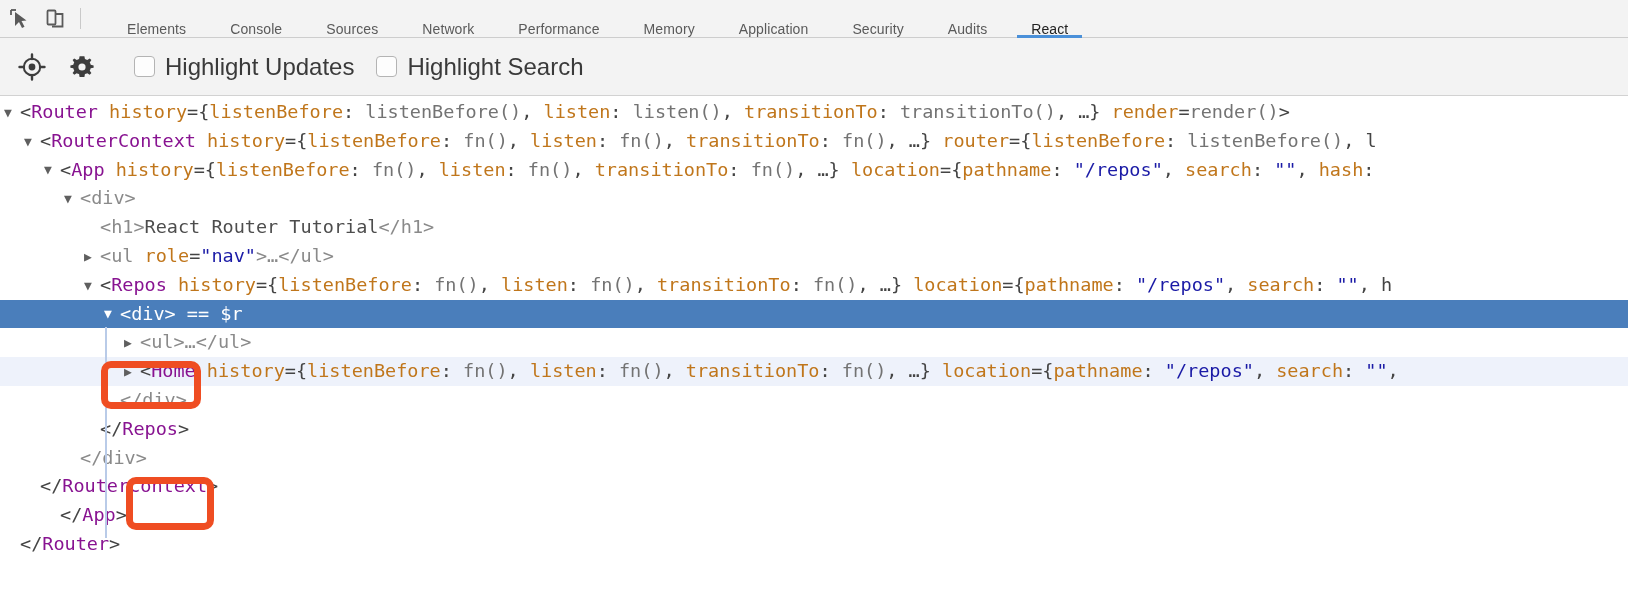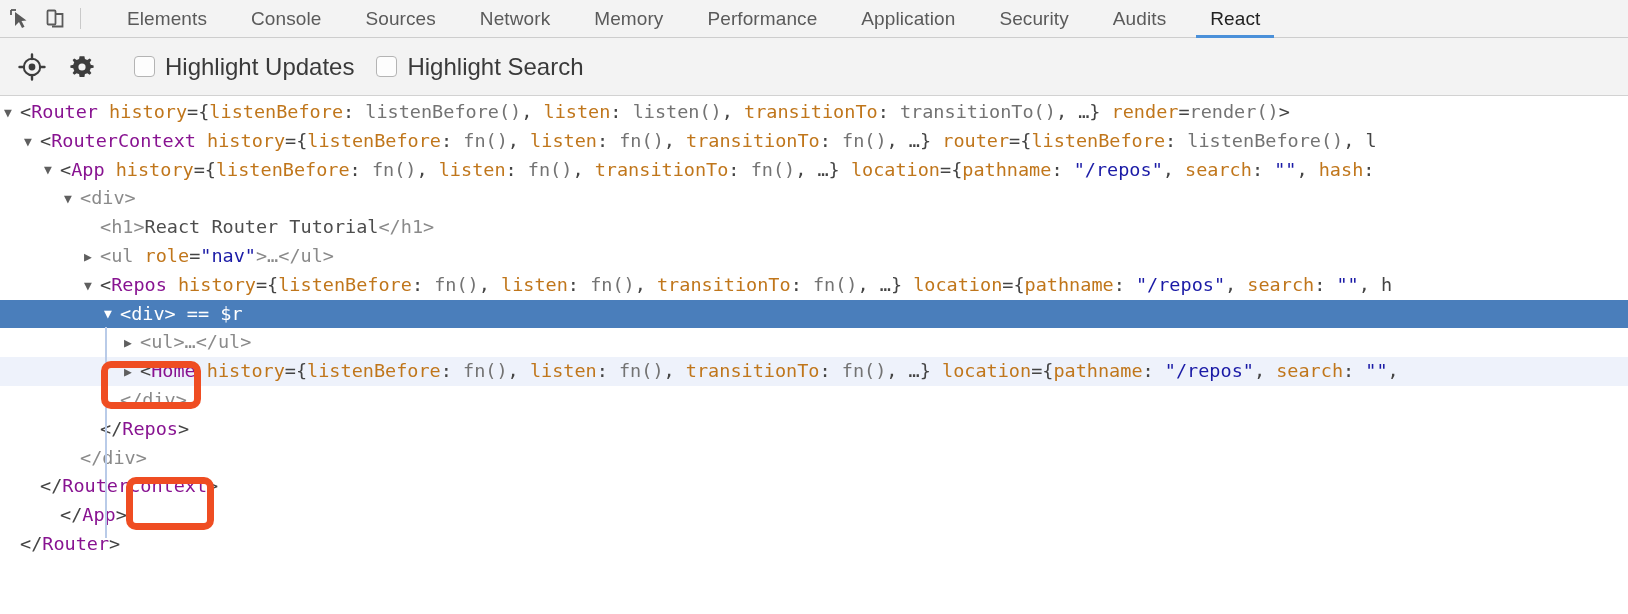--- a/index.html
+++ b/index.html
@@ -32,23 +32,23 @@
   }
   .tb-sep{
     width:1px; background:#c9c9c9;
     margin:8px 6px 8px 2px;
   }
   .tabs{
     display:flex; align-items:stretch;
     padding-left:18px;
   }
   .tab{
-    display:flex; align-items:center;
+    display:flex; align-items:flex-end;
     padding:0 22px;
-    font-size:19px;
+    font-size:14px;
     color:#5a5a5a;
     letter-spacing:.1px;
     cursor:pointer;
     position:relative;
     white-space:nowrap;
   }
   .tab.active{ color:#222222; }
   .tab.active::after{
     content:"";
     position:absolute;
@@ -187,24 +187,24 @@
       <div class="tab">
         <span>Console</span>
       </div>
       <div class="tab">
         <span>Sources</span>
       </div>
       <div class="tab">
         <span>Network</span>
       </div>
       <div class="tab">
+        <span>Performance</span>
+      </div>
+      <div class="tab">
         <span>Memory</span>
-      </div>
-      <div class="tab">
-        <span>Performance</span>
       </div>
       <div class="tab">
         <span>Application</span>
       </div>
       <div class="tab">
         <span>Security</span>
       </div>
       <div class="tab">
         <span>Audits</span>
       </div>

